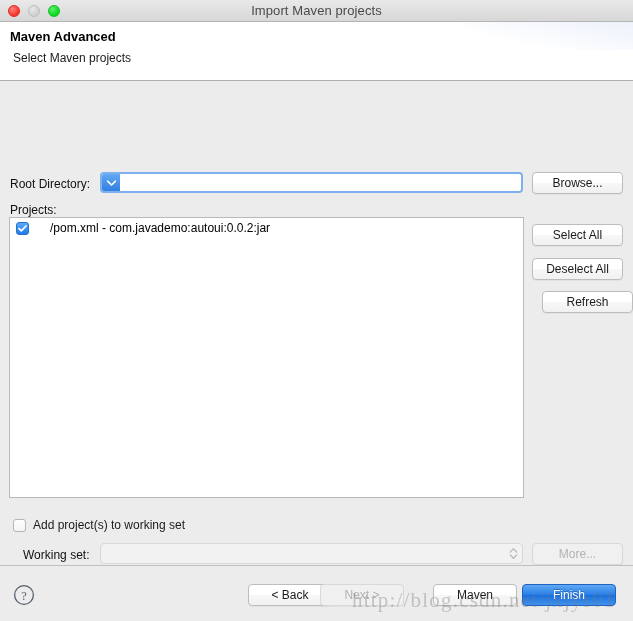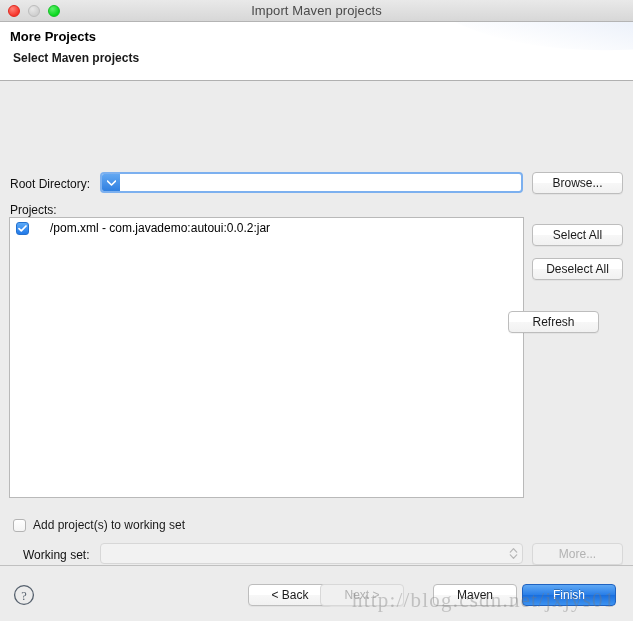--- a/index.html
+++ b/index.html
@@ -59,21 +59,21 @@
     border-radius: 0 0 0 100%;
     transform: rotate(-7deg);
     pointer-events: none;
   }
   #header-title {
     position: absolute; left: 10px; top: 7px;
     font-size: 13px; font-weight: bold; color: #000;
   }
   #header-subtitle {
     position: absolute; left: 13px; top: 29px;
-    font-size: 12px; color: #1a1a1a; font-weight: bold;
+    font-size: 12px; color: #1a1a1a;
   }
 
   
   #body { position: relative; height: 506px; background: #ececec; }
 
   .row-label {
     position: absolute;
     font-size: 12px; color: #101010;
   }
 
@@ -118,21 +118,21 @@
     color: #1a1a1a;
     display: flex; align-items: center; justify-content: center;
     box-shadow: 0 1px 0 rgba(0,0,0,0.04);
     cursor: default;
   }
   .btn.disabled { color: #b2b2b2; background: #f0f0f0; border-color: #d8d8d8; }
 
   #browse-btn      { left: 532px; top: 91px;  width: 91px; height: 22px; }
   #select-all-btn  { left: 532px; top: 143px; width: 91px; height: 22px; }
   #deselect-all-btn{ left: 532px; top: 177px; width: 91px; height: 22px; }
-  #refresh-btn     { left: 508px; top: 210px; width: 91px; height: 22px; margin-top: 20px; }
+  #refresh-btn     { left: 542px; top: 210px; width: 91px; height: 22px; }
   #more-btn        { left: 532px; top: 462px; width: 91px; height: 22px; }
 
   
   #projects-label { left: 10px; top: 122px; }
   #projects-list {
     position: absolute; left: 9px; top: 136px;
     width: 515px; height: 281px;
     background: #ffffff;
     border: 1px solid #b9b9b9;
     overflow: hidden;
@@ -246,21 +246,21 @@
   <div id="titlebar">
     <div id="traffic">
       <span class="light close"></span>
       <span class="light min"></span>
       <span class="light zoom"></span>
     </div>
     <div id="window-title">Import Maven projects</div>
   </div>
 
   <div id="wizard-header">
-    <div id="header-title">More Projects</div>
+    <div id="header-title">Maven Advanced</div>
     <div id="header-subtitle">Select Maven projects</div>
   </div>
 
   <div id="body">
 
     <div class="row-label" id="root-dir-label">Root Directory:</div>
     <div id="root-dir-combo">
       <div id="root-dir-arrow">
         <svg width="9" height="6" viewBox="0 0 9 6">
             <path d="M0.5 1 L4.5 5 L8.5 1" fill="none" stroke="#ffffff" stroke-width="1.6" stroke-linecap="round" stroke-linejoin="round"></path>

